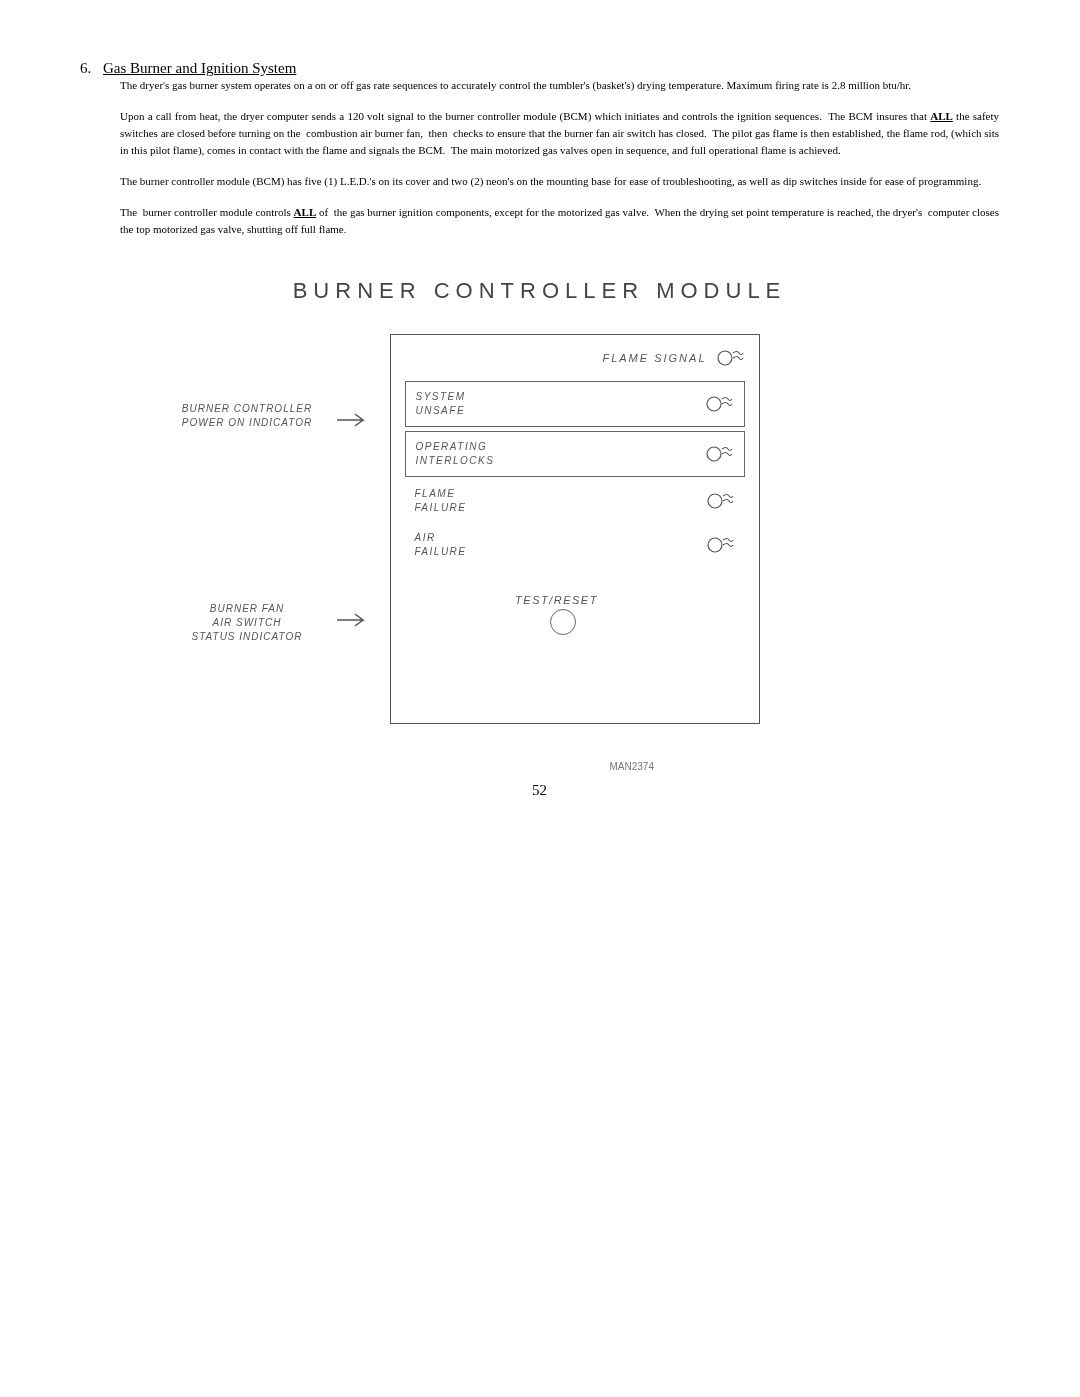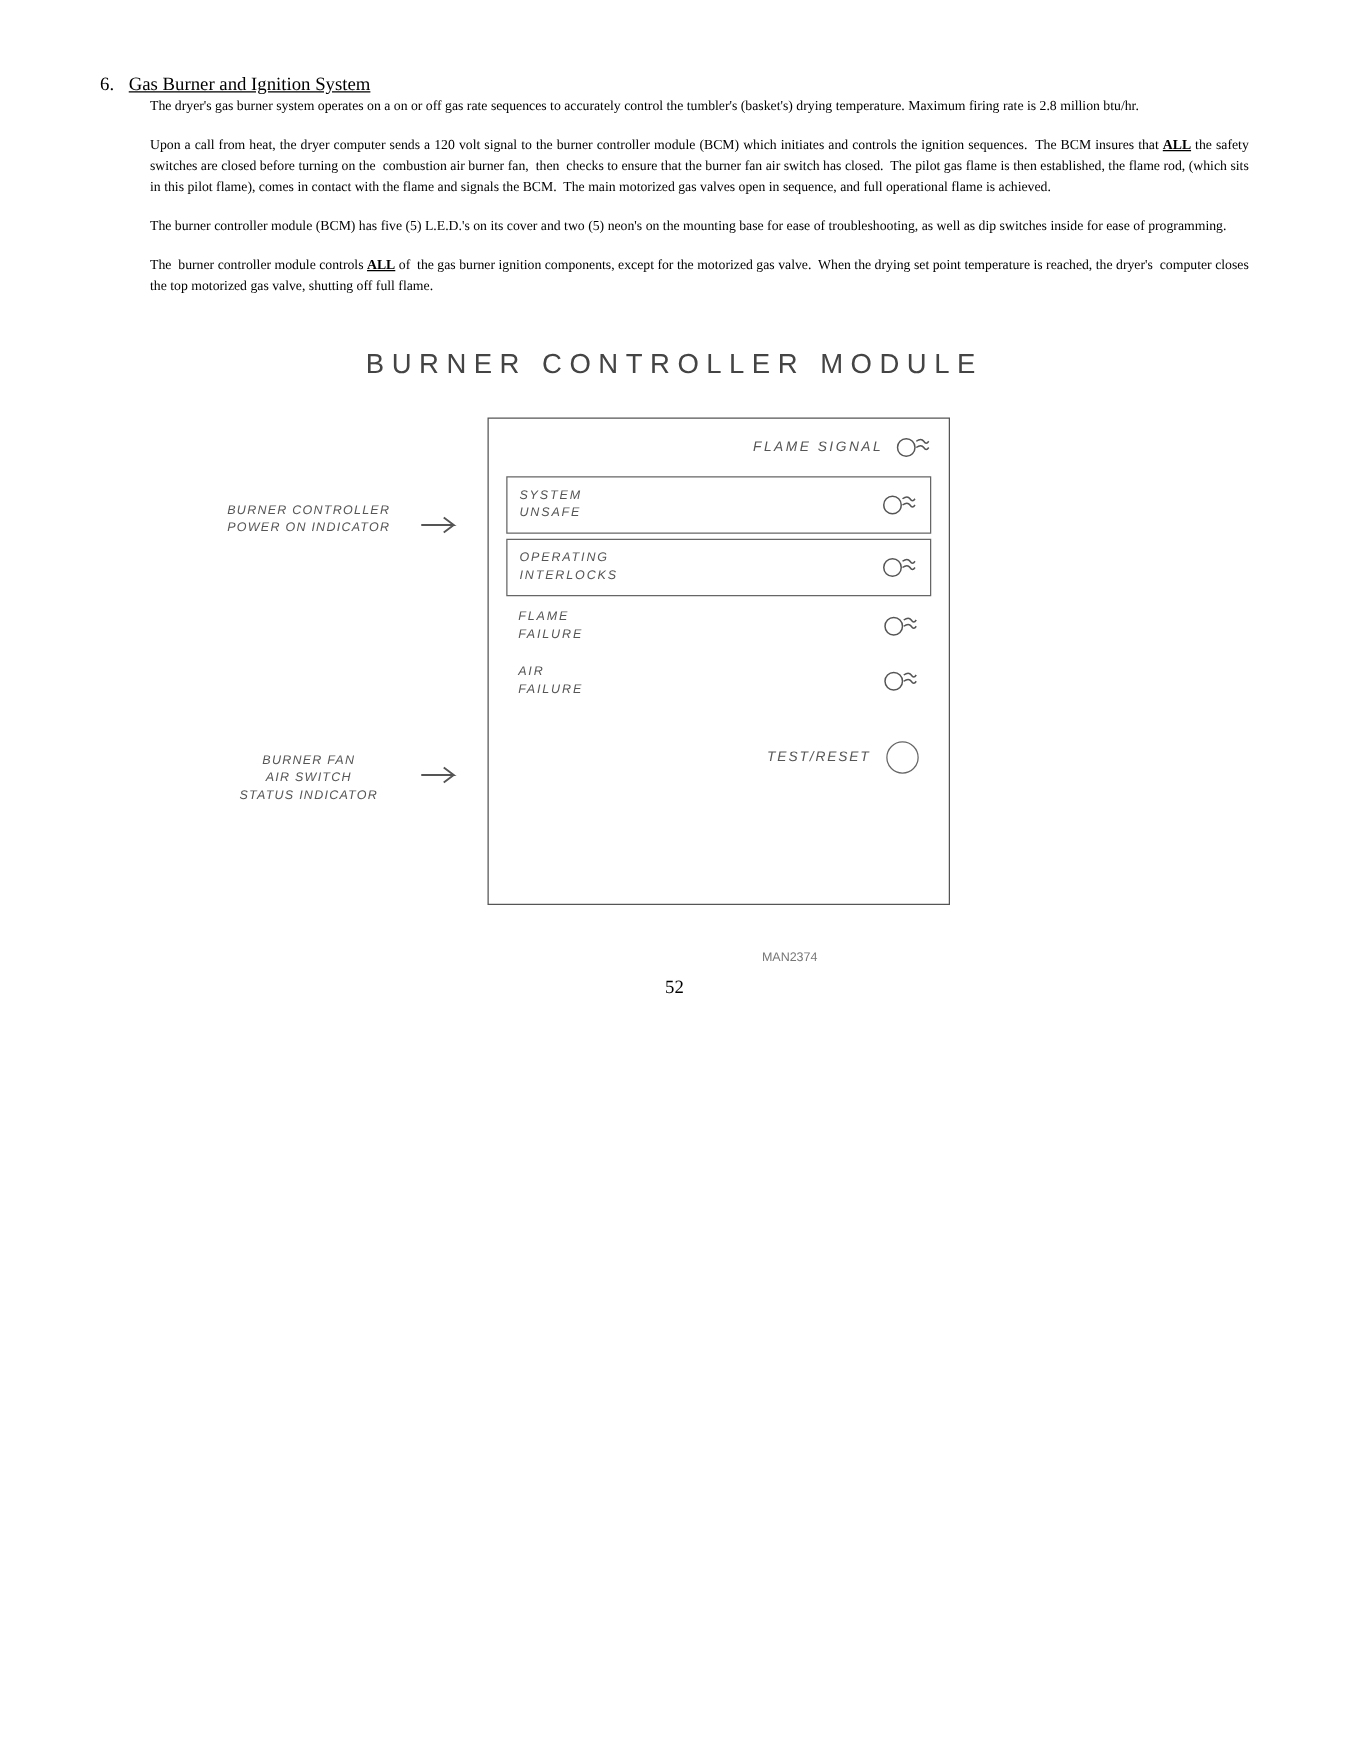--- a/index.html
+++ b/index.html
@@ -145,21 +145,21 @@
     <span class="section-number">6.</span>
     <span class="section-heading">Gas Burner and Ignition System</span>
   </p>
 
   <p class="body-text">The dryer's gas burner system operates on a on or off gas rate sequences to accurately control the tumbler's (basket's) drying temperature.  Maximum firing rate is 2.8 million btu/hr.</p>
 
   <p class="body-text">
     Upon a call from heat, the dryer computer sends a 120 volt signal to the burner controller module (BCM) which initiates and controls the ignition sequences.&nbsp; The BCM insures that <u><b>ALL</b></u> the safety switches are closed before turning on the&nbsp; combustion air burner fan,&nbsp; then&nbsp; checks to ensure that the burner fan air switch has closed.&nbsp; The pilot gas flame is then established, the flame rod, (which sits in this pilot flame), comes in contact with the flame and signals the BCM.&nbsp; The main motorized gas valves open in sequence, and full operational flame is achieved.
   </p>
 
-  <p class="body-text">The burner controller module (BCM) has five (5) L.E.D.'s on its cover and two (5) neon's on the mounting base for ease of troubleshooting, as well as dip switches inside for ease of programming.</p>
+  <p class="body-text">The burner controller module (BCM) has five (1) L.E.D.'s on its cover and two (2) neon's on the mounting base for ease of troubleshooting, as well as dip switches inside for ease of programming.</p>
 
   <p class="body-text">
     The&nbsp; burner controller module controls <u><b>ALL</b></u> of&nbsp; the gas burner ignition components, except for the motorized gas valve.&nbsp; When the drying set point temperature is reached, the dryer's&nbsp; computer closes the top motorized gas valve, shutting off full flame.
   </p>
 
   <div class="diagram-area">
 
     <div class="diagram-title">BURNER  CONTROLLER  MODULE</div>
 
     <div class="diagram-wrapper">
@@ -221,21 +221,21 @@
 
         <div style="margin: 4px 14px 4px 14px; padding: 6px 10px; display:flex; align-items:center; justify-content:space-between;">
           <span class="led-box-label">AIR<br>FAILURE</span>
           <svg width="28" height="22">
             <circle cx="8" cy="11" r="7" fill="none" stroke="#555" stroke-width="1.2"></circle>
             <path d="M16,6 Q20,3 22,6 Q24,9 26,6" fill="none" stroke="#555" stroke-width="1.2"></path>
             <path d="M16,11 Q20,8 22,11 Q24,14 26,11" fill="none" stroke="#555" stroke-width="1.2"></path>
           </svg>
         </div>
 
-        <div style="display:flex; align-items:center; justify-content:flex-end; padding: 18px 24px 0 0; margin-top: 10px;">
+        <div style="display:flex; align-items:center; justify-content:flex-end; padding: 18px 24px 0 0; margin-top: 10px; flex-direction: column;">
           <span class="led-box-label" style="margin-right: 12px; font-size:11px; letter-spacing:1.5px;">TEST/RESET</span>
           <div class="test-reset-btn"></div>
         </div>
 
       </div>
 
       <div class="man-number" style="position:absolute; bottom:-30px; left:220px;">MAN2374</div>
 
     </div>
 

